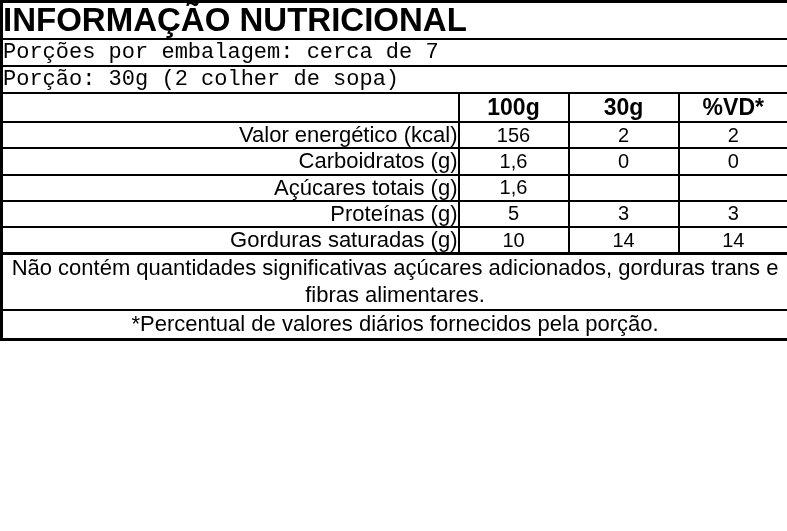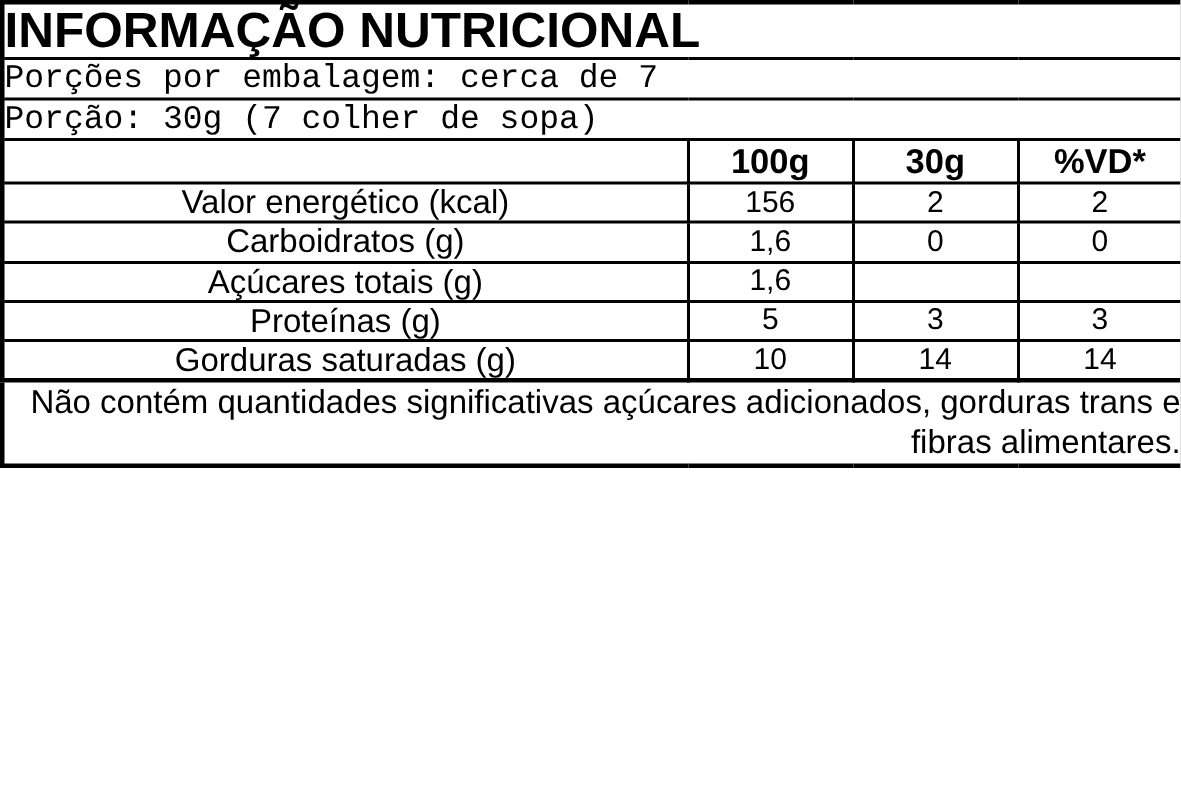--- a/index.html
+++ b/index.html
@@ -54,32 +54,32 @@
   }
   .col-head {
     font-size: 23px;
     font-weight: bold;
     text-align: center;
     padding: 4px 0 5px 0;
     margin-left: 38px;
   }
   .nutrient-name {
     font-size: 22px;
-    text-align: center;
+    text-align: right;
     padding: 4px 8px 5px 8px;
     line-height: 1.1;
   }
   .nutrient-val {
     font-size: 20px;
     text-align: center;
     padding: 4px 0 5px 0;
   }
   .footnote-cell {
     font-size: 22px;
-    text-align: right;
+    text-align: center;
     padding: 4px 8px 6px 8px;
     line-height: 1.22;
   }
   .row-border-thick td {
     border-top-width: 3px;
   }
 </style>
 </head>
 <body>
 
@@ -92,21 +92,21 @@
       <col style="width:110px">
     </colgroup>
     <tbody>
       <tr>
         <td class="title-cell" colspan="4">INFORMAÇÃO NUTRICIONAL</td>
       </tr>
       <tr>
         <td class="servings-cell" colspan="4">Porções por embalagem: cerca de 7</td>
       </tr>
       <tr>
-        <td class="servings-cell" colspan="4">Porção: 30g (7 colher de sopa)</td>
+        <td class="servings-cell" colspan="4">Porção: 30g (2 colher de sopa)</td>
       </tr>
       <tr>
         <td class="head-blank"></td>
         <td class="col-head">100g</td>
         <td class="col-head">30g</td>
         <td class="col-head">%VD*</td>
       </tr>
 
       <tr>
         <td class="nutrient-name">Valor energético (kcal)</td>
@@ -135,15 +135,18 @@
       <tr>
         <td class="nutrient-name">Gorduras saturadas (g)</td>
         <td class="nutrient-val">10</td>
         <td class="nutrient-val">14</td>
         <td class="nutrient-val">14</td>
       </tr>
 
       <tr class="row-border-thick">
         <td class="footnote-cell" colspan="4">Não contém quantidades significativas açúcares adicionados, gorduras trans e fibras alimentares.</td>
       </tr>
+      <tr>
+        <td class="footnote-cell" colspan="4">*Percentual de valores diários fornecidos pela porção.</td>
+      </tr>
     </tbody>
   </table>
 </div>
 
 </body></html>

